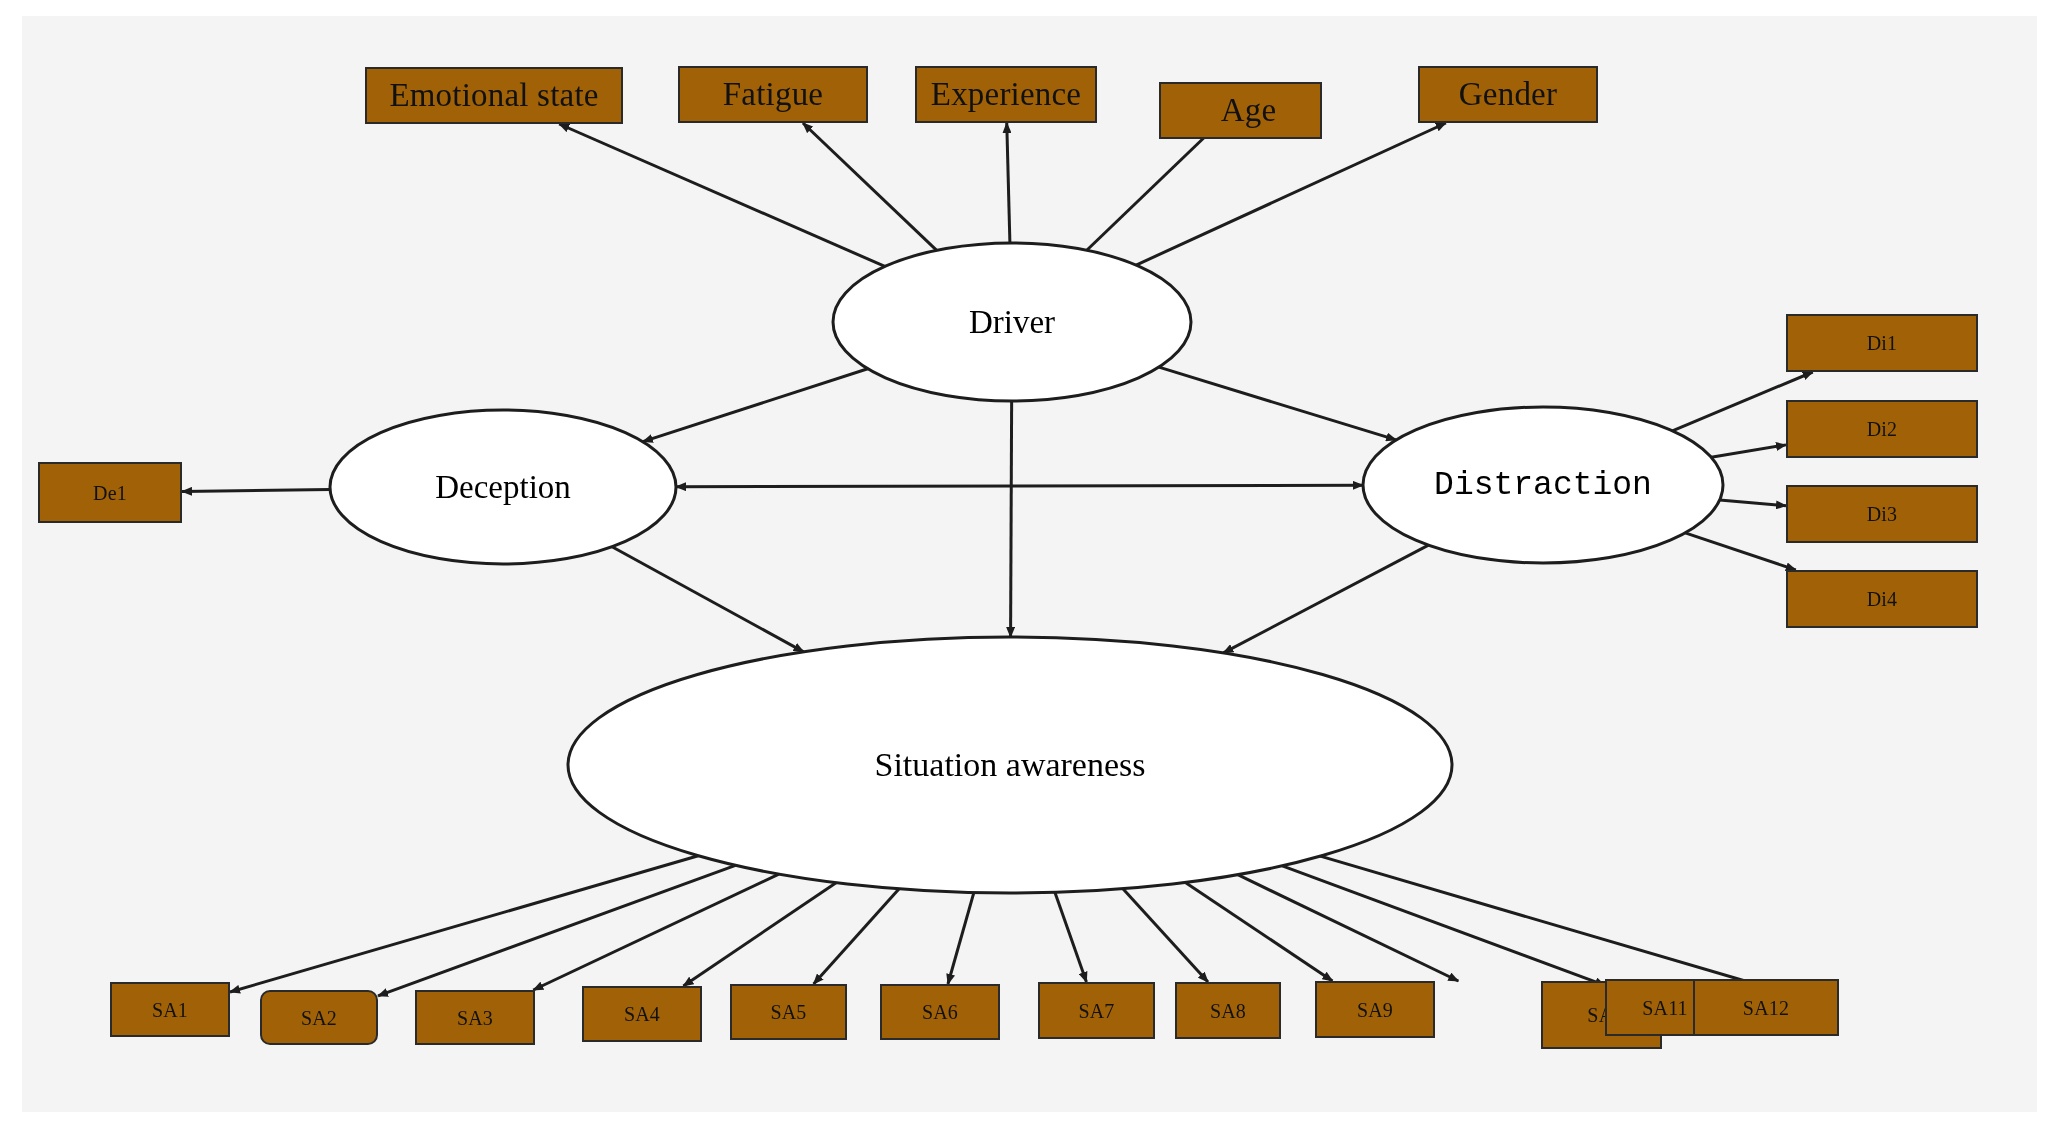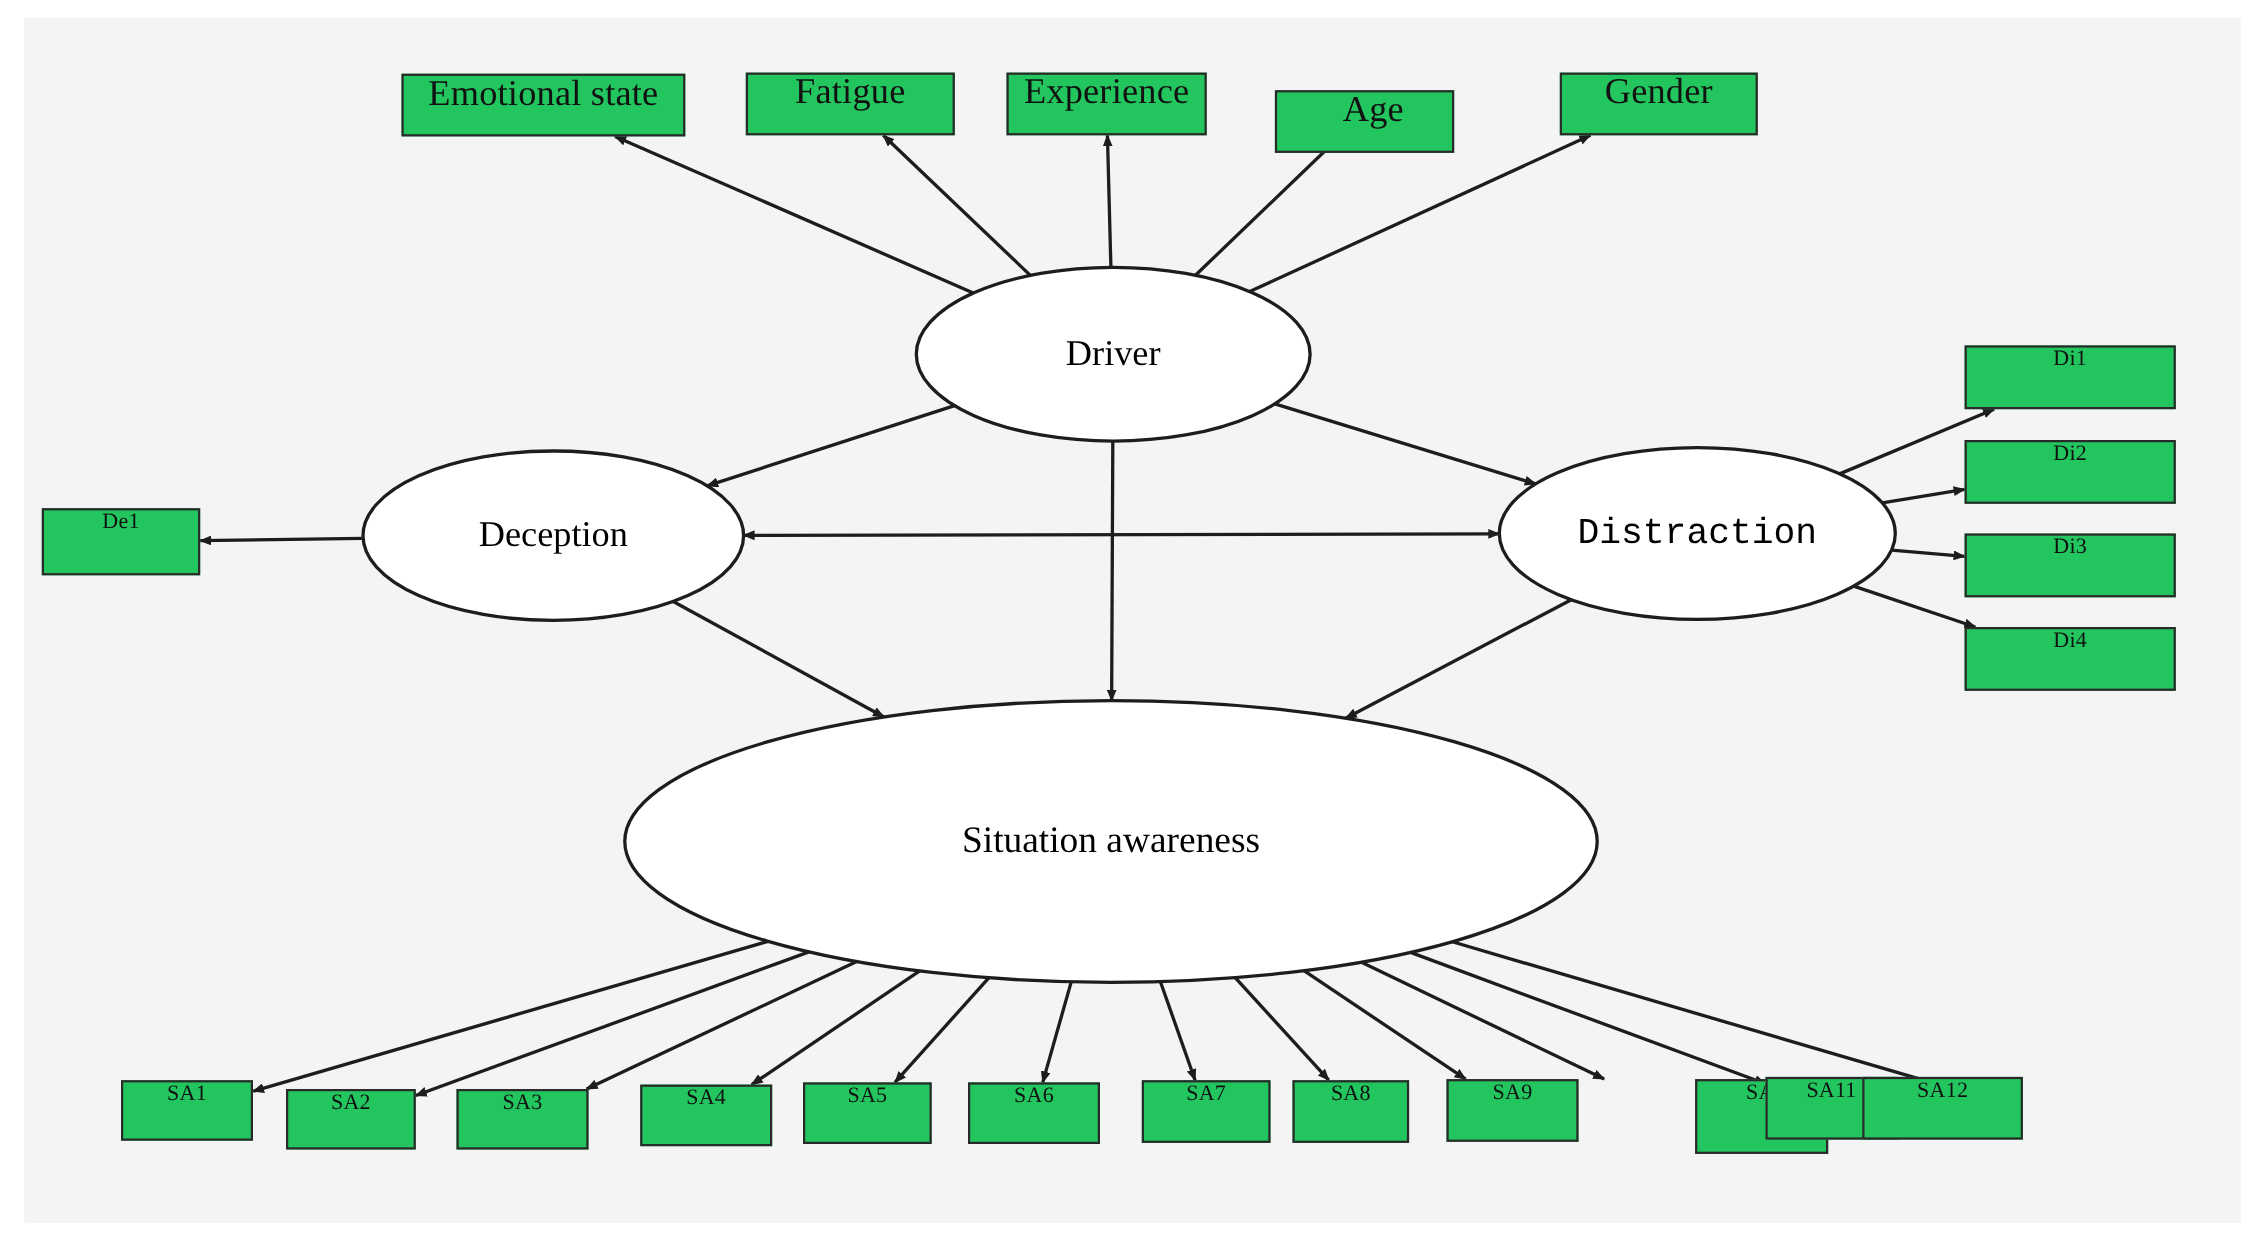--- a/index.html
+++ b/index.html
@@ -27,23 +27,24 @@
   #diagram-svg {
     position: absolute;
     left: 0;
     top: 0;
     width: 2051px;
     height: 1127px;
   }
   .node-box {
     position: absolute;
     box-sizing: border-box;
-    background: #22c55e;
+    background: #a16207;
     border: 2px solid #2a2a2a;
     display: flex;
+    align-items: center;
     justify-content: center;
     color: #111111;
     font-family: "Liberation Serif", "DejaVu Serif", serif;
     font-size: 33px;
     line-height: 1;
     letter-spacing: 0.2px;
     white-space: nowrap;
   }
   .node-box.small-ind { font-size: 20px; }
   .ellipse-label {
@@ -139,21 +140,21 @@
       </div>
       <div class="node-box small-ind" style="left: 1786px; top: 485px; width: 192px; height: 58px;">
         <span>Di3</span>
       </div>
       <div class="node-box small-ind" style="left: 1786px; top: 570px; width: 192px; height: 58px;">
         <span>Di4</span>
       </div>
       <div class="node-box small-ind" style="left: 110px; top: 982px; width: 120px; height: 55px;">
         <span>SA1</span>
       </div>
-      <div class="node-box small-ind" style="left: 260px; top: 990px; width: 118px; height: 55px;">
+      <div class="node-box small-ind" style="left: 260px; top: 990px; width: 118px; height: 55px; border-radius: 10px;">
         <span>SA2</span>
       </div>
       <div class="node-box small-ind" style="left: 415px; top: 990px; width: 120px; height: 55px;">
         <span>SA3</span>
       </div>
       <div class="node-box small-ind" style="left: 582px; top: 986px; width: 120px; height: 56px;">
         <span>SA4</span>
       </div>
       <div class="node-box small-ind" style="left: 730px; top: 984px; width: 117px; height: 56px;">
         <span>SA5</span>

